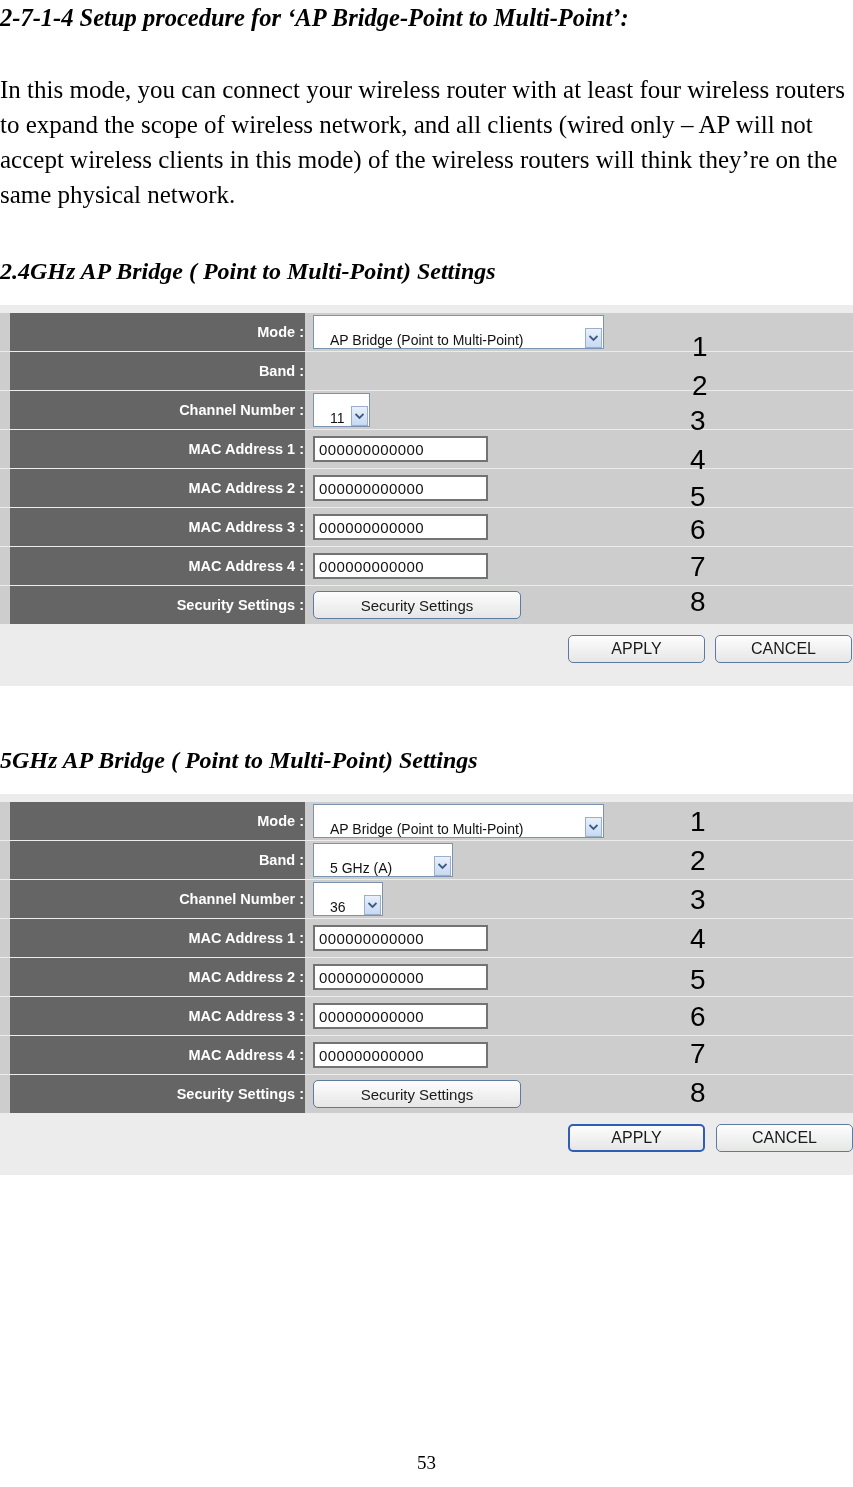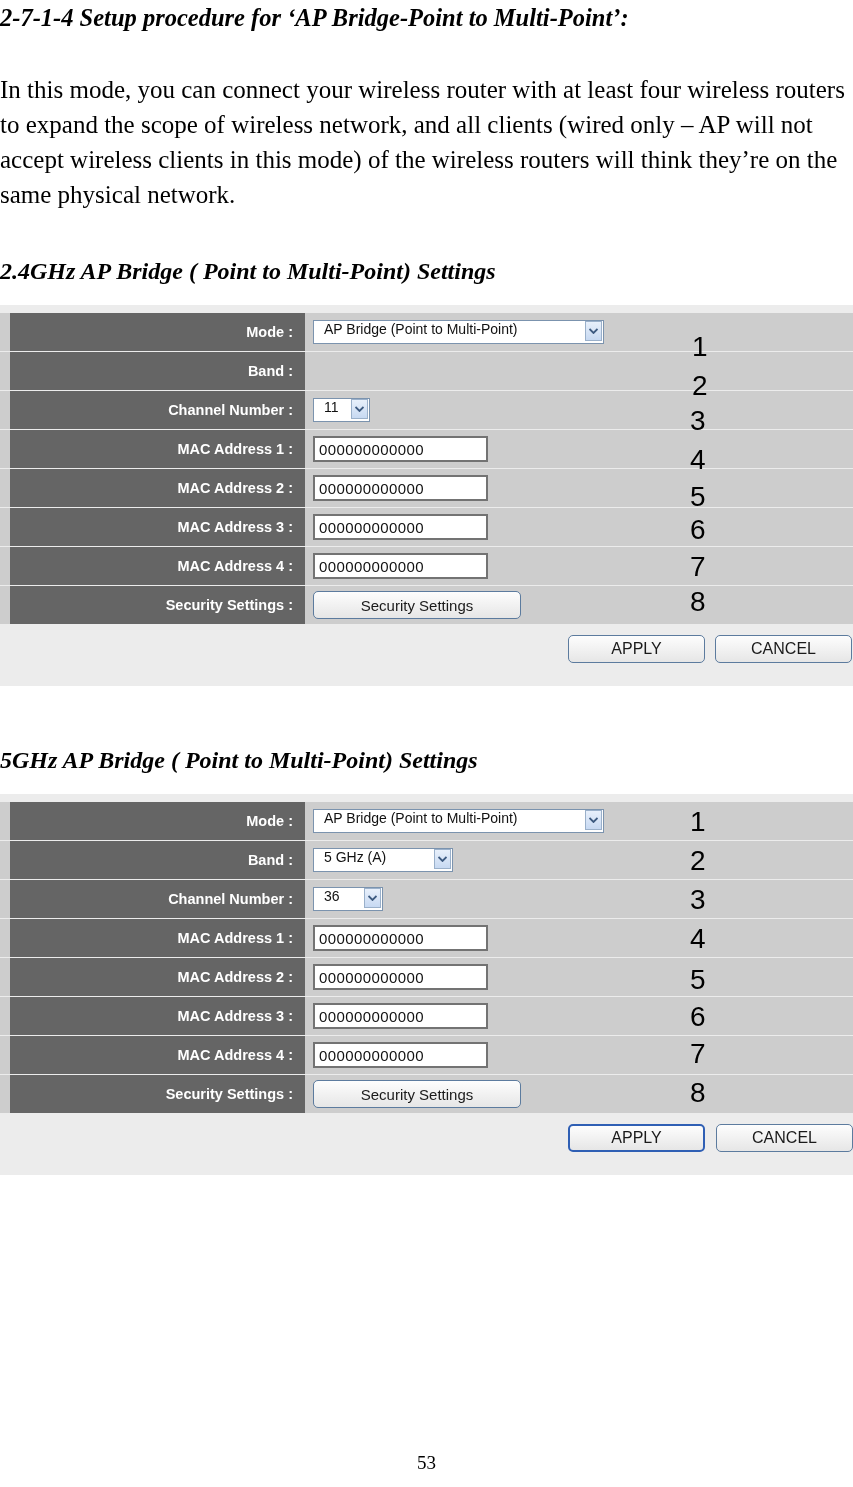--- a/index.html
+++ b/index.html
@@ -73,46 +73,46 @@
     top: 0;
     width: 295px;
     height: 38px;
     background: #656565;
     color: #ffffff;
     font-family: "Liberation Sans", sans-serif;
     font-weight: bold;
     font-size: 14.5px;
     line-height: 38px;
     text-align: right;
-    padding-right: 12px;
+    padding-right: 1px;
     box-sizing: border-box;
     white-space: nowrap;
     overflow: hidden;
   }
   .val {
     position: absolute;
     left: 313px;
     top: 0;
     height: 38px;
     display: flex;
     align-items: center;
   }
 
   
   .sel {
     display: inline-flex;
-    align-items: flex-start;
+    align-items: flex-end;
     background: #ffffff;
     border: 1px solid #7b93ae;
-    height: 24px;
+    height: 34px;
     box-sizing: border-box;
     font-family: "Liberation Sans", sans-serif;
     font-size: 14px;
     color: #111;
-    padding-left: 10px;
+    padding-left: 16px;
     white-space: nowrap;
   }
   .sel .sel-text {
     padding-right: 5px;
   }
   .sel .sel-arrow {
     width: 17px;
     height: 20px;
     margin: 0 1px 0 auto;
     background: linear-gradient(#e8f0fb, #c7d9f2);

